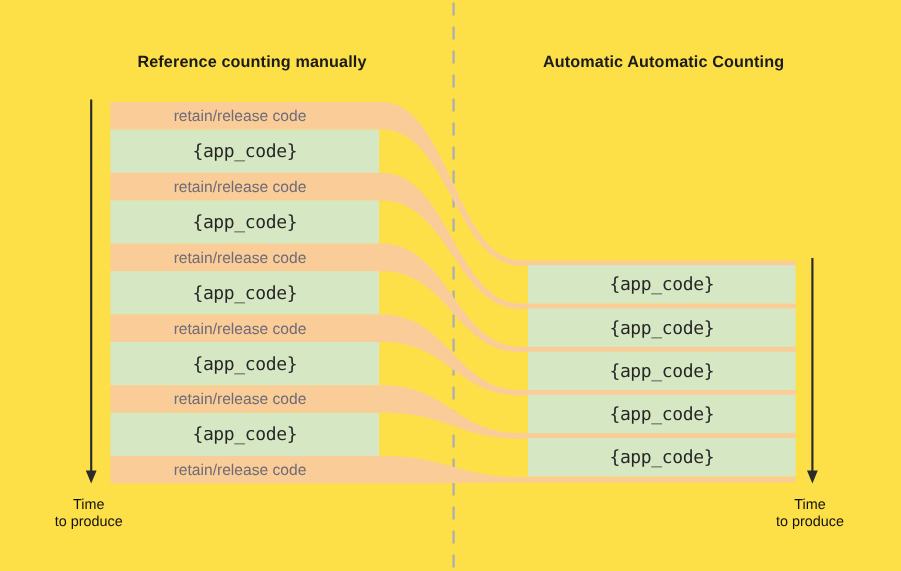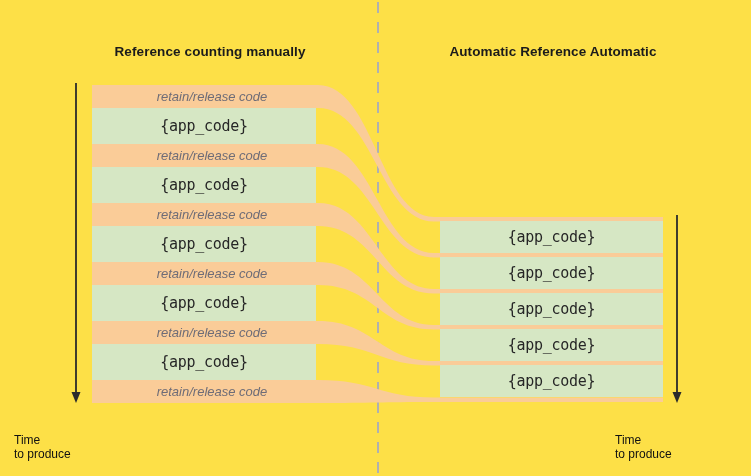--- a/index.html
+++ b/index.html
@@ -24,25 +24,24 @@
   }
   .title-left  { left: 54px; }
   .title-right { left: 397px; }
   .band-label {
     position: absolute;
     text-align: center;
     pointer-events: none;
     white-space: nowrap;
   }
   .rr-label {
-    left: 100px;
+    left: 88px;
     width: 224px;
     height: 23px;
     line-height: 23px;
-    font-style: italic;
     font-size: 13px;
     color: #6e6c77;
   }
   .app-label {
     font-family: "DejaVu Sans Mono", monospace;
     font-size: 15px;
     color: #262626;
     letter-spacing: -0.3px;
   }
   .app-left {
@@ -54,25 +53,24 @@
   .app-right {
     left: 440px;
     width: 223px;
     height: 32px;
     line-height: 32px;
   }
   .time-label {
     position: absolute;
     top: 413px;
     width: 120px;
-    text-align: left;
+    text-align: center;
     font-size: 12px;
     line-height: 14px;
     color: #111111;
-    margin-top: 20px;
   }
   .time-left  { left: 14px; }
   .time-right { left: 615px; }
 </style>
 </head>
 <body>
 
 <div class="stage">
 
   <svg width="751" height="476" viewBox="0 0 751 476">
@@ -109,21 +107,21 @@
       <polygon points="71.5,392 80.5,392 76,403" stroke="none"></polygon>
     </g>
 
     <g stroke="#2b2b2b" fill="#2b2b2b">
       <line x1="677" y1="215" x2="677" y2="393" stroke-width="1.8"></line>
       <polygon points="672.5,392 681.5,392 677,403" stroke="none"></polygon>
     </g>
   </svg>
 
   <div class="col-title title-left">Reference counting manually</div>
-  <div class="col-title title-right">Automatic Reference Automatic</div>
+  <div class="col-title title-right">Automatic Automatic Counting</div>
 
   <div class="band-label rr-label" style="top:85px">retain/release code</div>
   <div class="band-label rr-label" style="top:144px">retain/release code</div>
   <div class="band-label rr-label" style="top:203px">retain/release code</div>
   <div class="band-label rr-label" style="top:262px">retain/release code</div>
   <div class="band-label rr-label" style="top:321px">retain/release code</div>
   <div class="band-label rr-label" style="top:380px">retain/release code</div>
 
   <div class="band-label app-label app-left" style="top:108px">{app_code}</div>
   <div class="band-label app-label app-left" style="top:167px">{app_code}</div>

